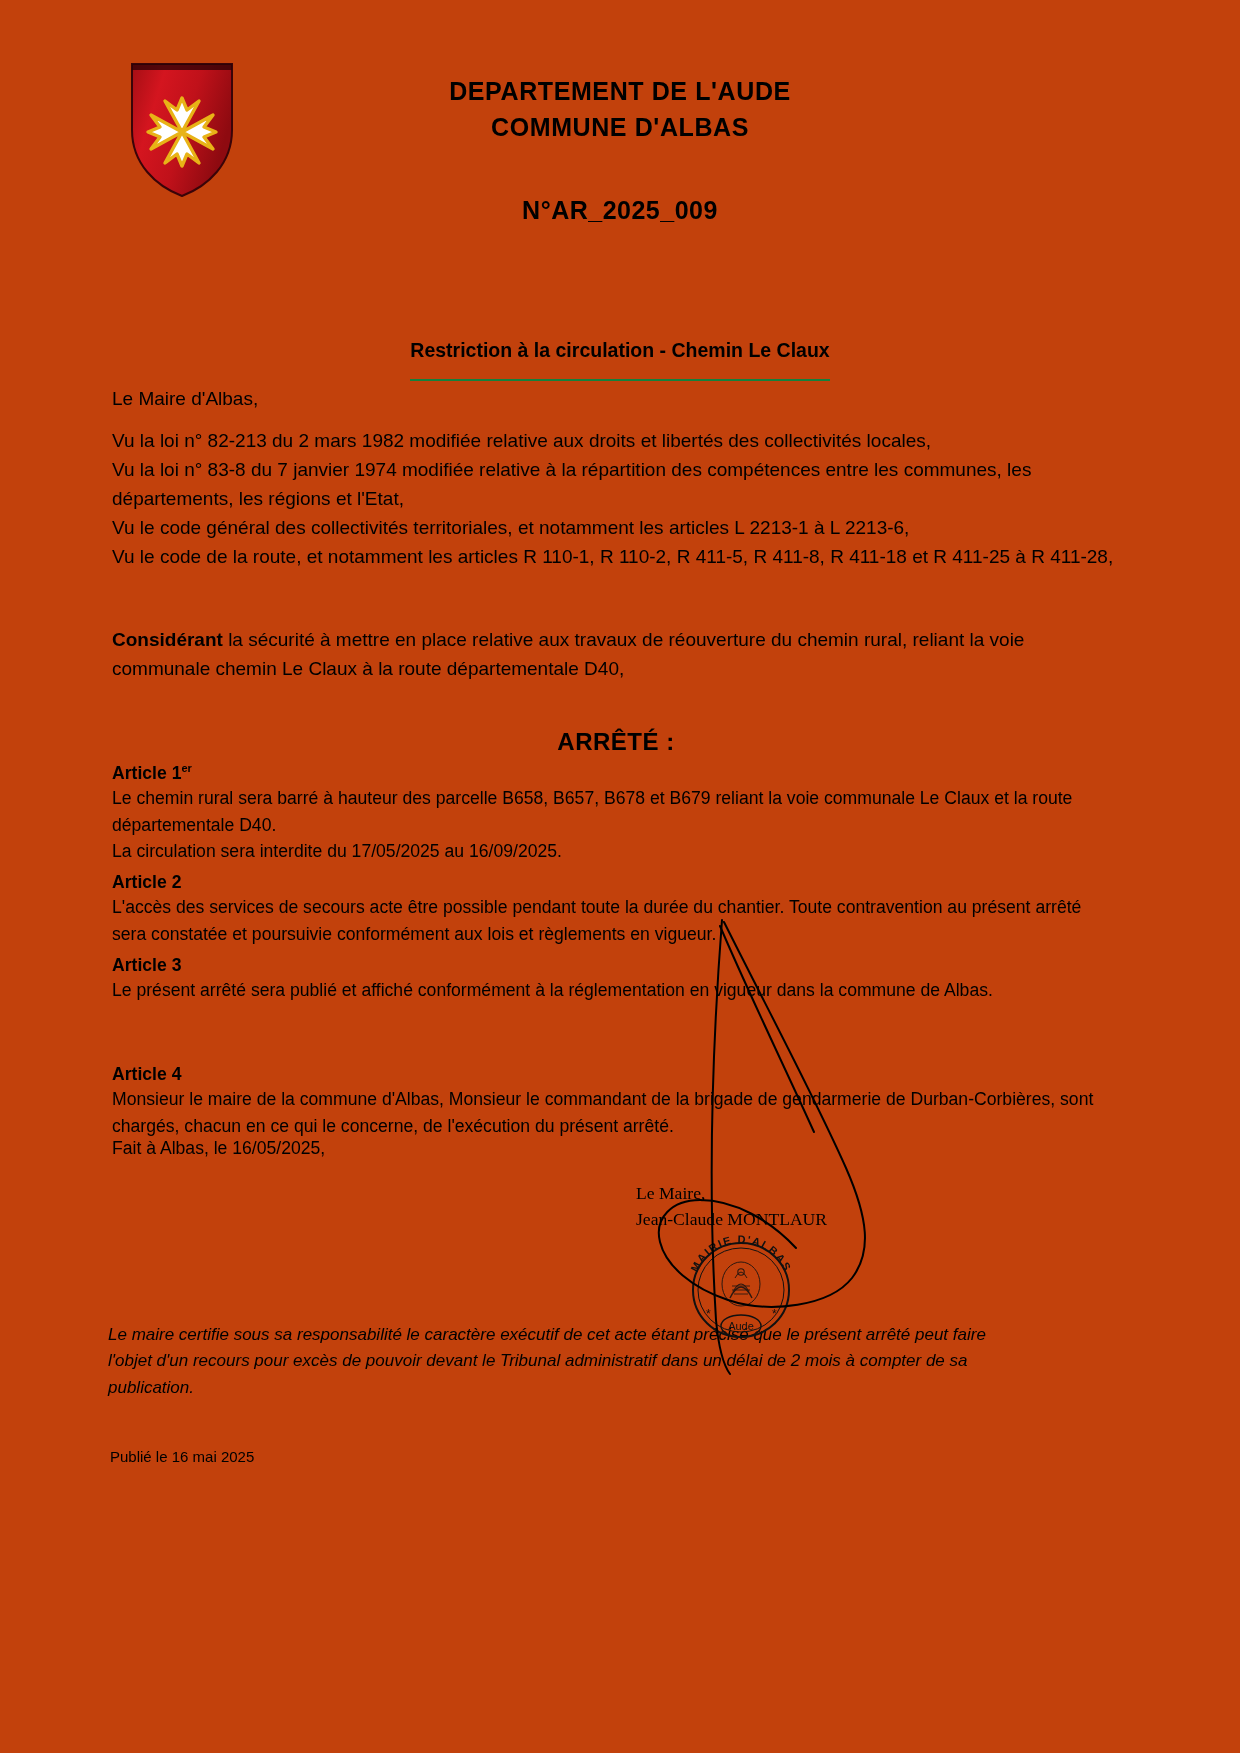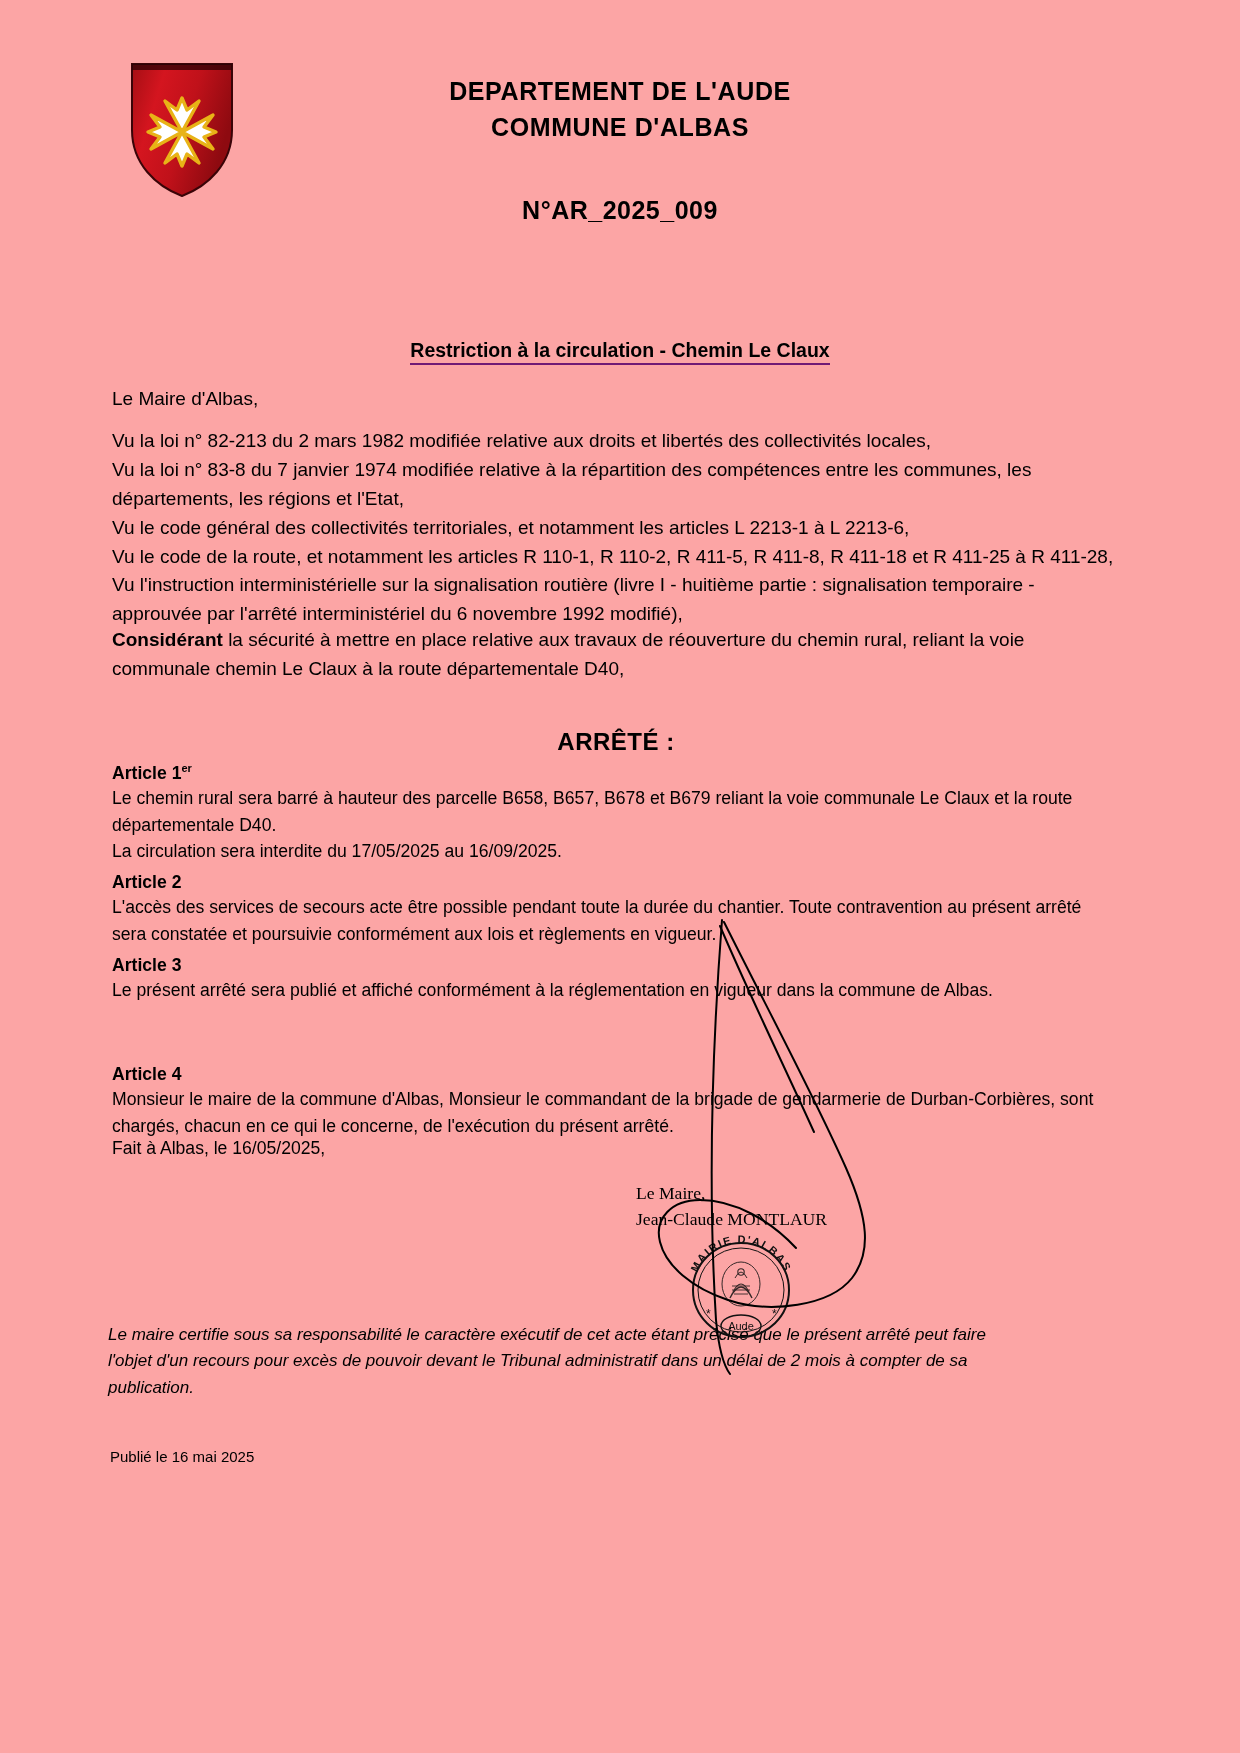--- a/index.html
+++ b/index.html
@@ -9,21 +9,21 @@
   }
   body {
     font-family: "Liberation Sans", sans-serif;
     color: #000000;
   }
   #page {
     position: relative;
     width: 1240px;
     height: 1753px;
     margin: 0 auto;
-    background: #fca5a5;
+    background: #c2410c;
     overflow: hidden;
   }
 
   
   .header {
     position: absolute;
     top: 52px;
     left: 0;
     width: 1240px;
     height: 150px;
@@ -65,22 +65,22 @@
   .subject {
     position: absolute;
     top: 339px;
     left: 110px;
     width: 1020px;
     text-align: center;
     font-size: 19.5px;
     font-weight: bold;
   }
   .subject span {
-    border-bottom: 2px solid #701a75;
-    padding-bottom: 2px;
+    border-bottom: 2px solid #15803d;
+    padding-bottom: 18px;
   }
 
   
   .body-col {
     position: absolute;
     left: 112px;
     width: 1008px;
     font-size: 19px;
     line-height: 1.52;
   }
@@ -214,21 +214,20 @@
     <span>Restriction à la circulation - Chemin Le Claux</span>
   </div>
 
   <div class="body-col salutation">Le Maire d'Albas,</div>
 
   <div class="body-col vus">
     <div class="vu-line">Vu la loi n° 82-213 du 2 mars 1982 modifiée relative aux droits et libertés des collectivités locales,</div>
     <div class="vu-line">Vu la loi n° 83-8 du 7 janvier 1974 modifiée relative à la répartition des compétences entre les communes, les départements, les régions et l'Etat,</div>
     <div class="vu-line">Vu le code général des collectivités territoriales, et notamment les articles L 2213-1 à L 2213-6,</div>
     <div class="vu-line">Vu le code de la route, et notamment les articles R 110-1, R 110-2, R 411-5, R 411-8, R 411-18 et R 411-25 à R 411-28,</div>
-    <div class="vu-line">Vu l'instruction interministérielle sur la signalisation routière (livre I - huitième partie : signalisation temporaire - approuvée par l'arrêté interministériel du 6 novembre 1992 modifié),</div>
   </div>
 
   <div class="body-col considerant">
     <b>Considérant</b><span> la sécurité à mettre en place relative aux travaux de réouverture du chemin rural, reliant la voie communale chemin Le Claux à la route départementale D40,</span>
   </div>
 
   <div class="arrete-heading">ARRÊTÉ :</div>
 
   <div class="article-block art1">
     <div class="article-title"><span>Article 1</span><sup>er</sup></div>

